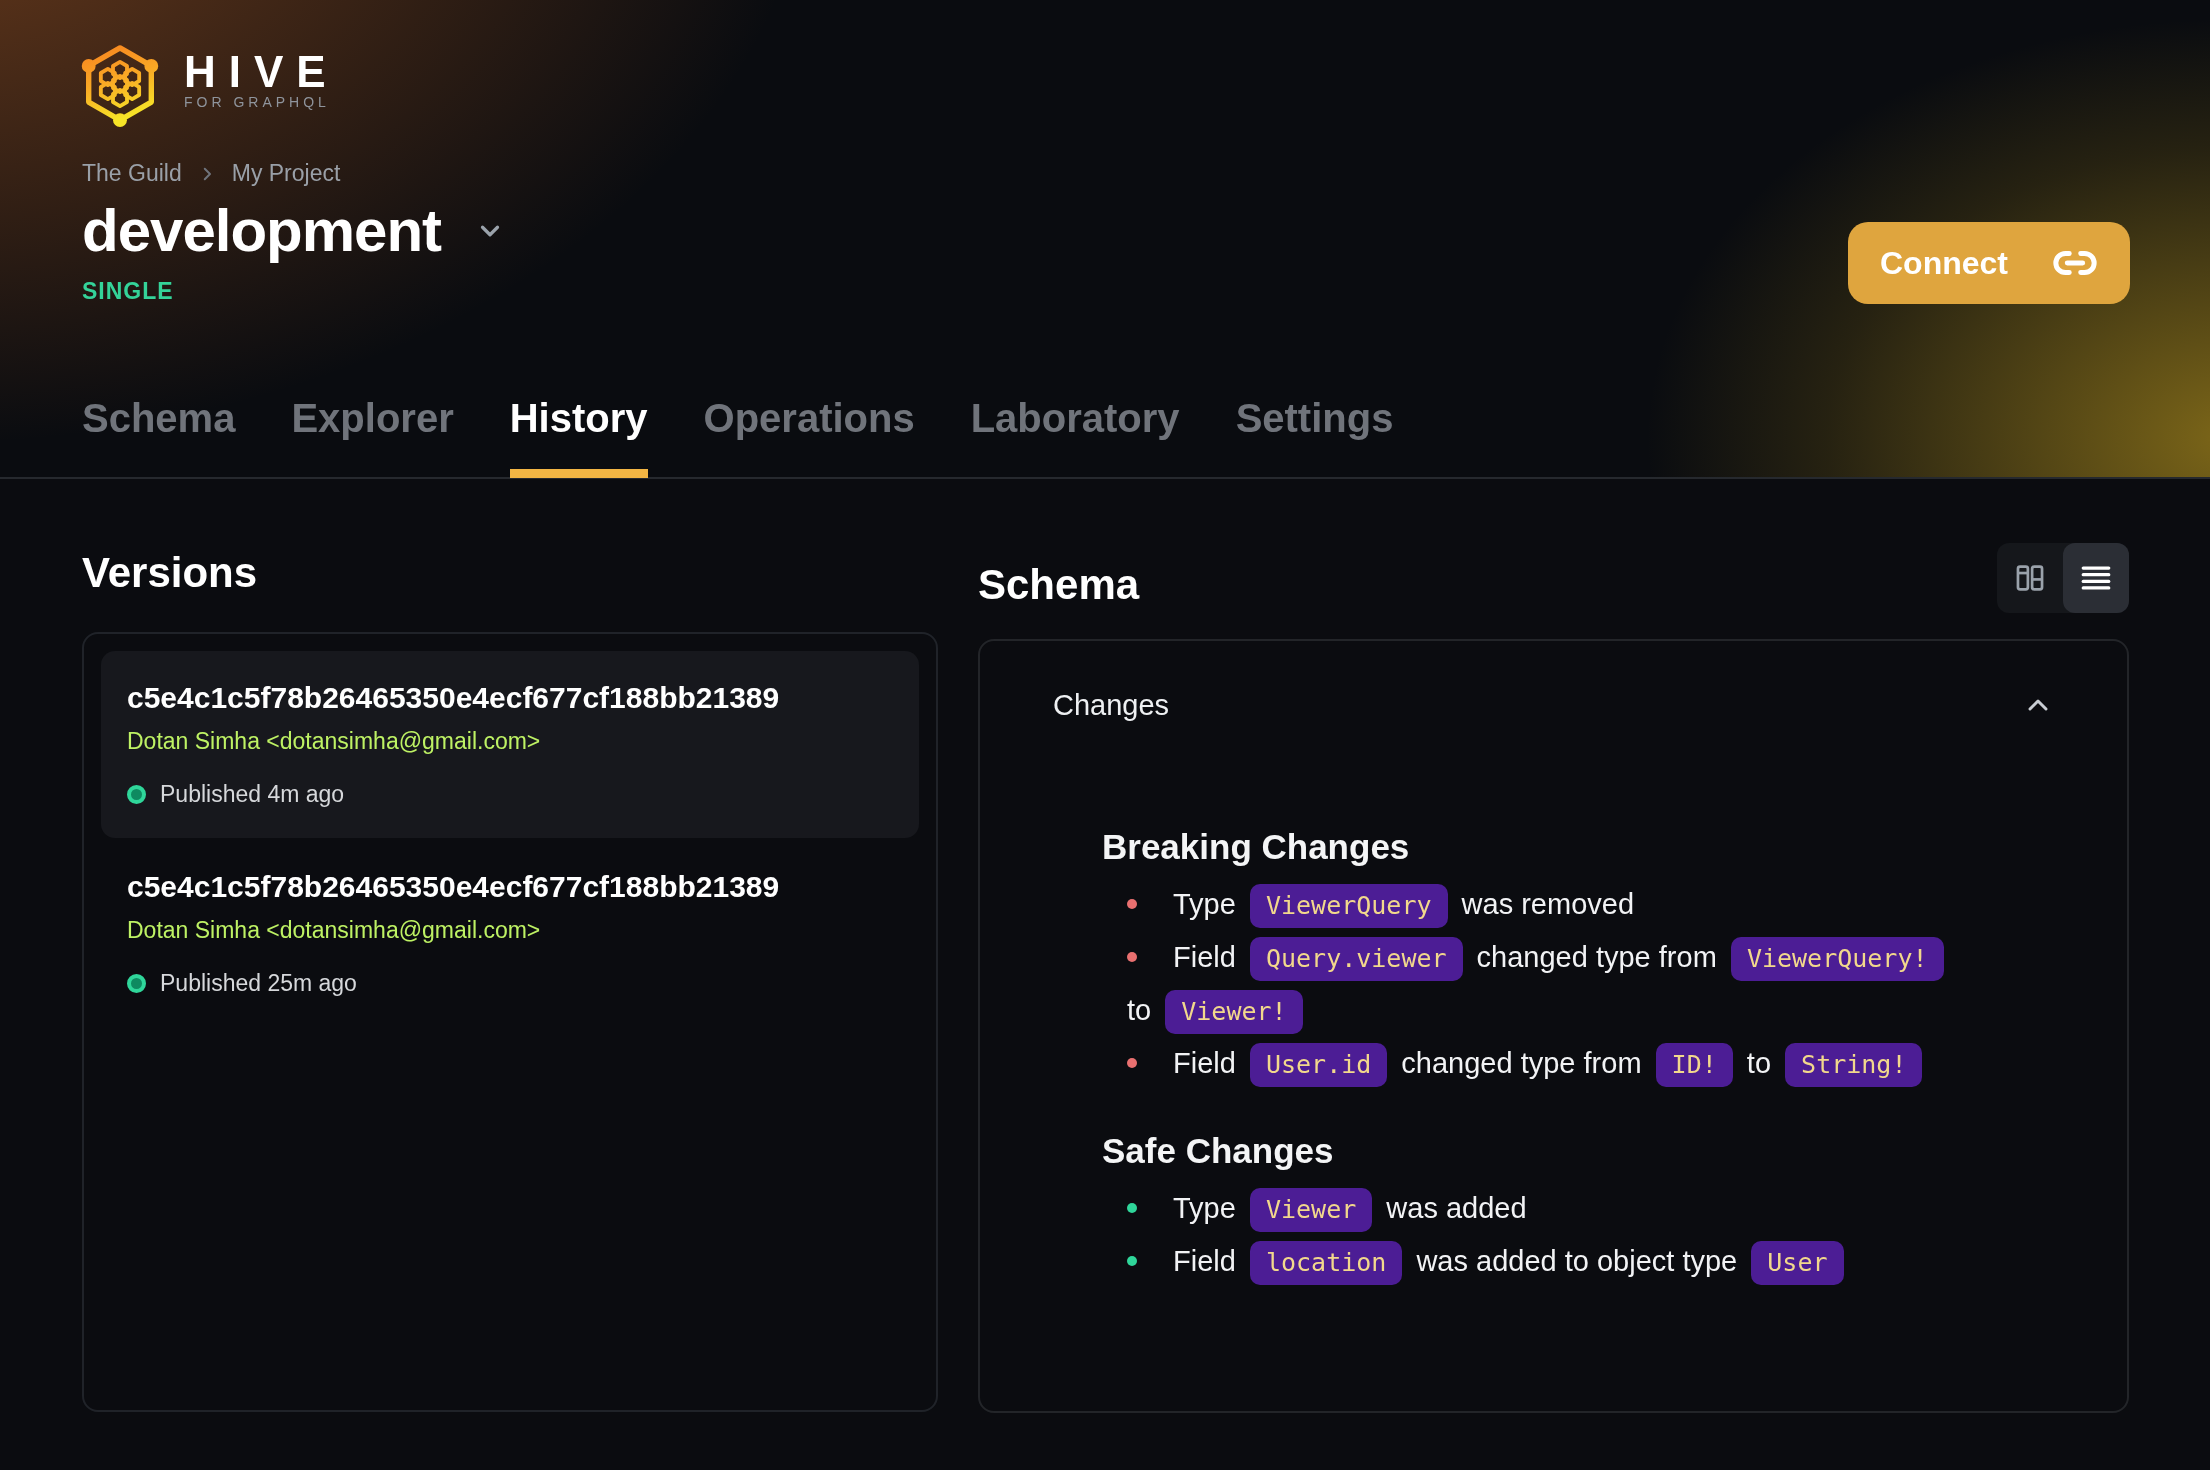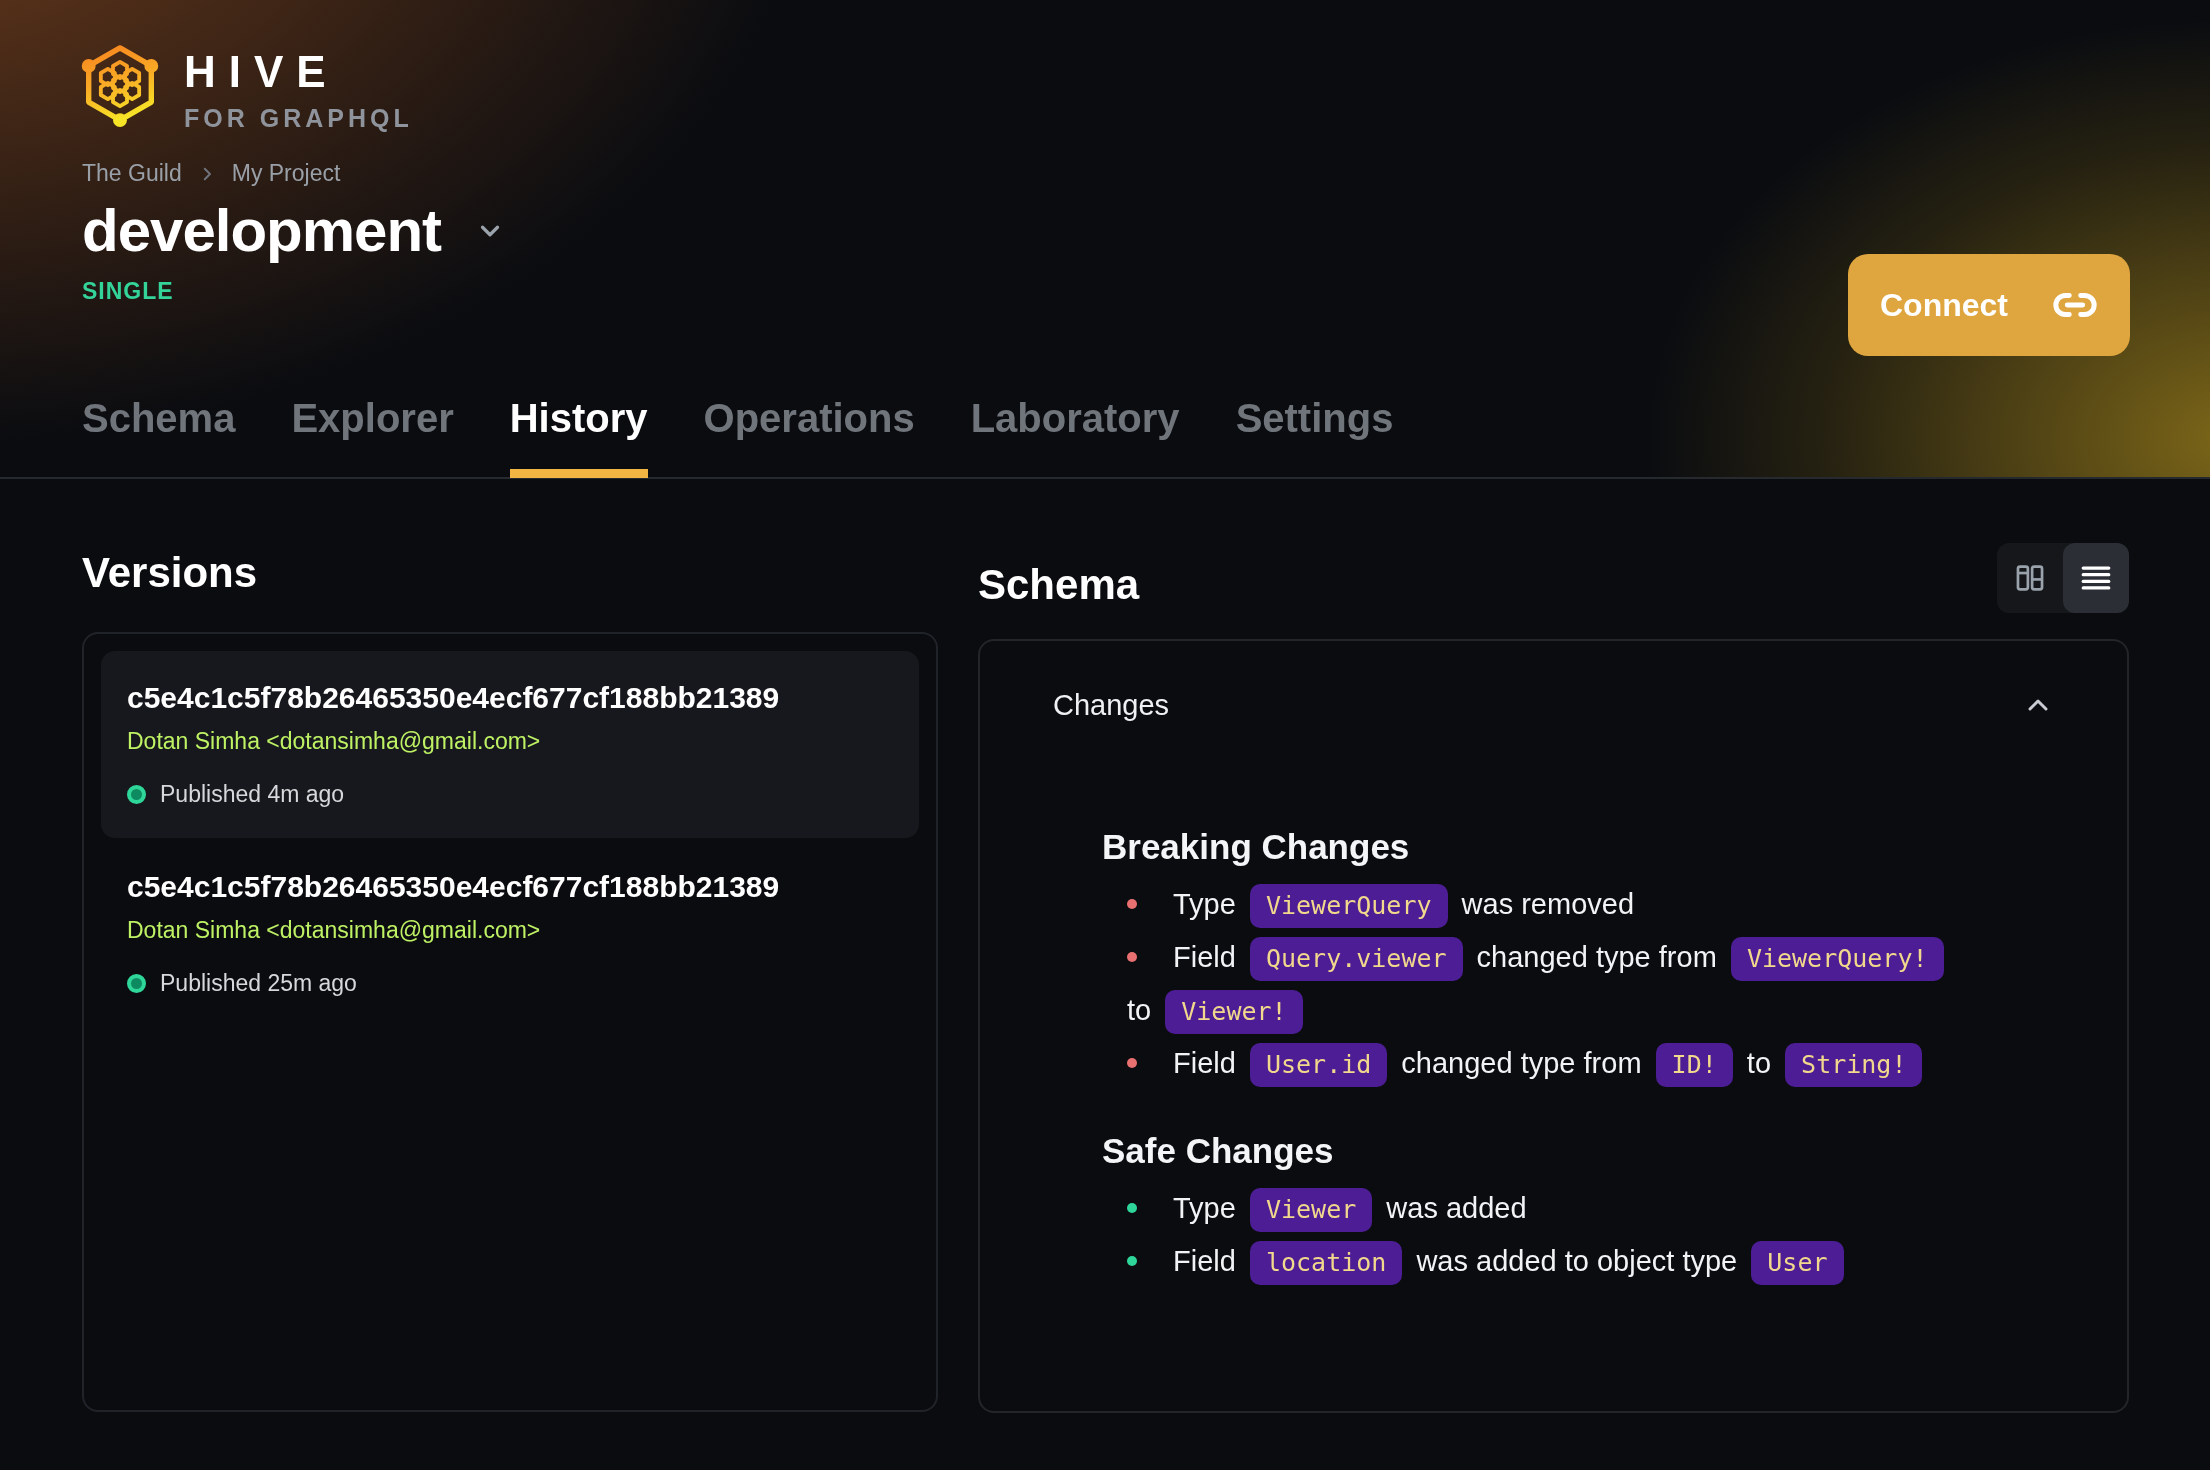--- a/index.html
+++ b/index.html
@@ -9,32 +9,32 @@
   
   header{position:relative;height:477px;box-sizing:content-box;
     border-bottom:2px solid #26292e;
     background:
       radial-gradient(1250px 850px at -4% -35%, rgba(187,98,38,.58), rgba(148,78,30,.25) 48%, rgba(0,0,0,0) 72%),
       radial-gradient(780px 560px at 101% 92%, rgba(200,162,30,.60), rgba(150,120,22,.20) 52%, rgba(0,0,0,0) 75%),
       #0a0c10;}
   .logo{position:absolute;left:80px;top:36px;display:flex;gap:24px;cursor:pointer;}
   .logo-text{display:flex;flex-direction:column;}
   .logo-name{font-size:44px;font-weight:800;letter-spacing:13px;line-height:44px;margin-top:14px;}
-  .logo-tagline{font-size:25px;font-weight:700;letter-spacing:4px;color:#8f949c;margin-top:10px;}
+  .logo-tagline{font-size:14px;font-weight:400;letter-spacing:4px;color:#8f949c;}
   .breadcrumb{position:absolute;left:82px;top:160px;display:flex;align-items:center;gap:16px;
               font-size:23px;color:#9aa0a8;}
   .crumb{cursor:pointer;}
   .title-row{position:absolute;left:82px;top:196px;display:flex;align-items:center;gap:34px;}
   h1{font-size:60px;font-weight:700;margin:0;letter-spacing:-1px;}
   .chev-btn{background:none;border:none;padding:0;cursor:pointer;display:flex;align-items:center;}
   .badge{position:absolute;left:82px;top:278px;font-size:23px;font-weight:700;
          color:#34d399;letter-spacing:1px;}
-  .connect{position:absolute;right:80px;top:222px;width:282px;height:102px;border-radius:20px;
+  .connect{position:absolute;right:80px;top:222px;width:282px;height:82px;border-radius:20px;
            background:#dfa53e;border:none;display:flex;align-items:center;justify-content:space-between;
-           padding:0 32px;color:#fff;font-size:32px;font-weight:700;font-family:inherit;cursor:pointer;margin-top:32px;}
+           padding:0 32px;color:#fff;font-size:32px;font-weight:700;font-family:inherit;cursor:pointer;}
   .tabs{position:absolute;left:82px;bottom:0;display:flex;gap:56px;}
   .tab{position:relative;padding-bottom:36px;font-size:40px;font-weight:700;color:#70747b;cursor:pointer;}
   .tab.active{color:#fff;}
   .tab.active::after{content:"";position:absolute;left:0;right:0;bottom:-1px;height:9px;background:#f2b544;}
 
   
   .content{display:flex;gap:40px;padding:64px 81px 0 82px;box-sizing:border-box;}
   .col-left{width:856px;flex:none;}
   .col-right{flex:1;min-width:0;}
   h2{margin:0;font-size:42px;font-weight:700;line-height:60px;}

